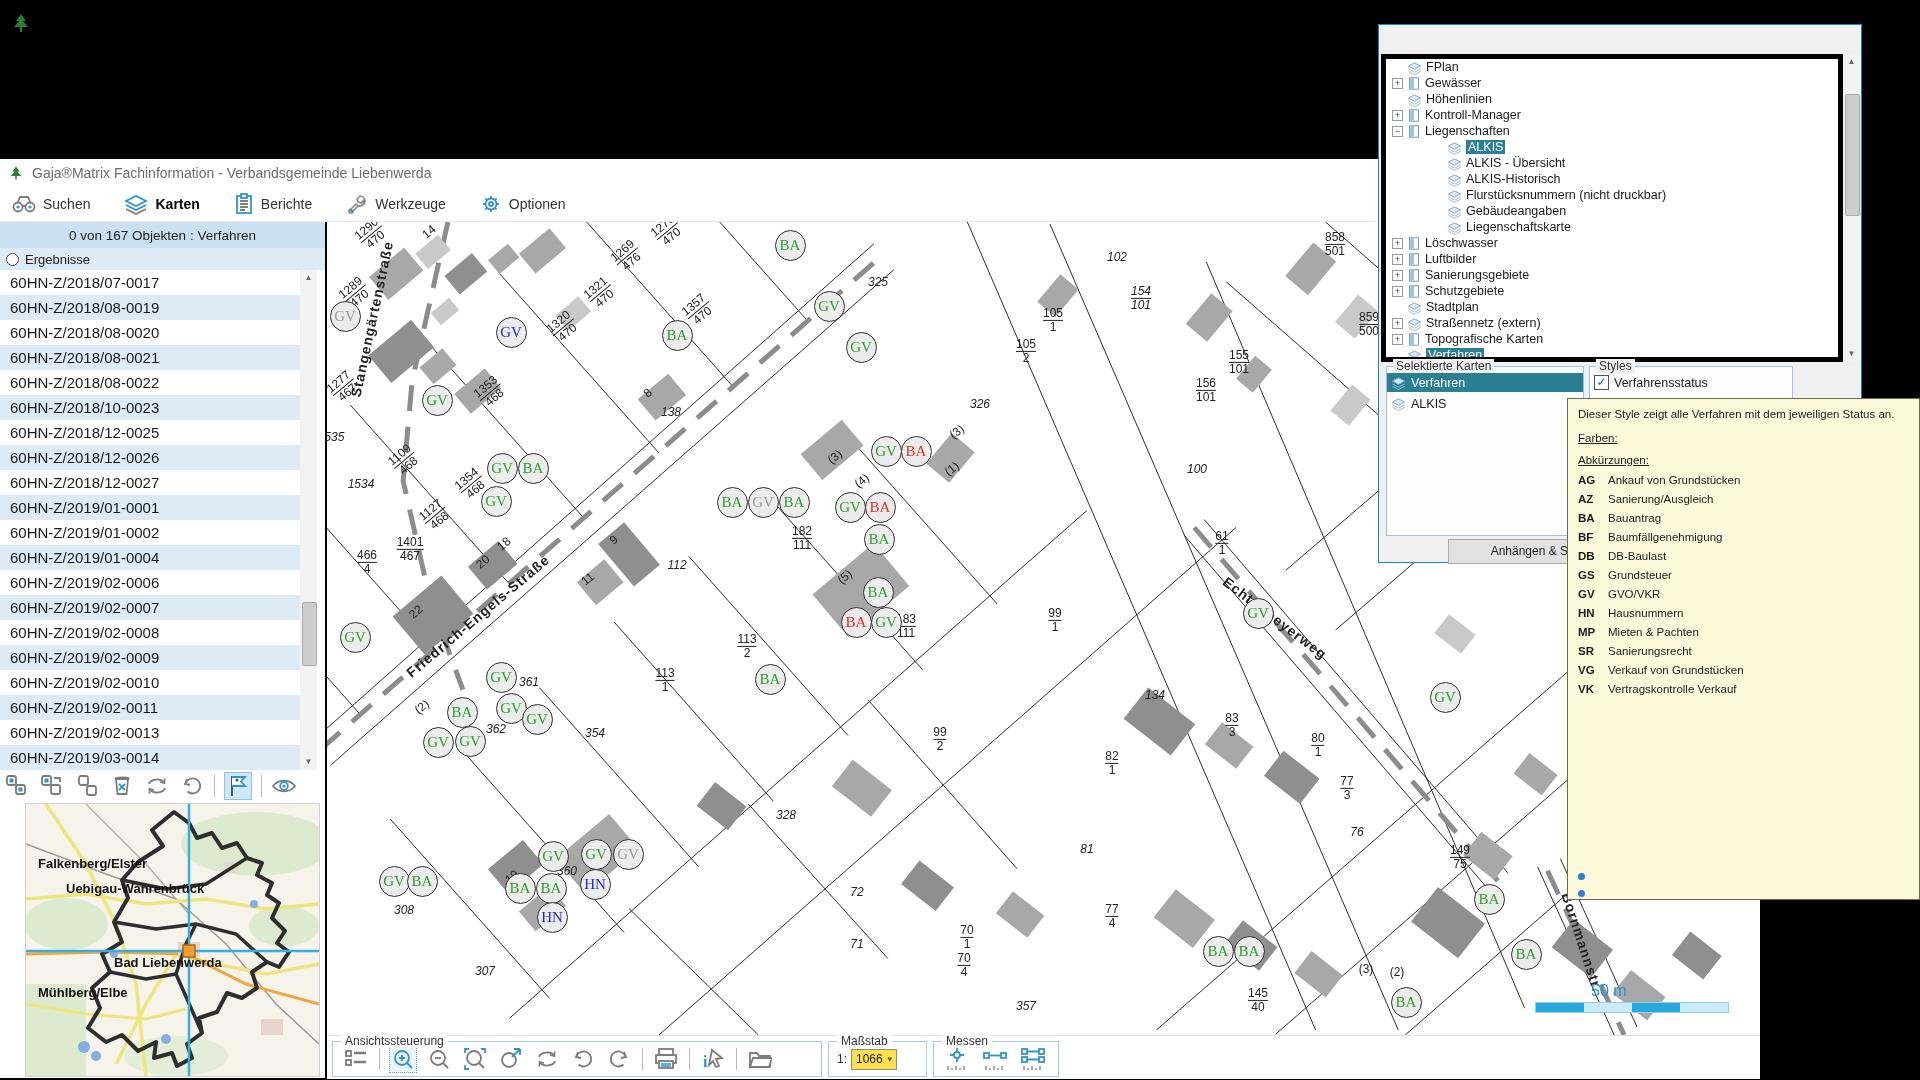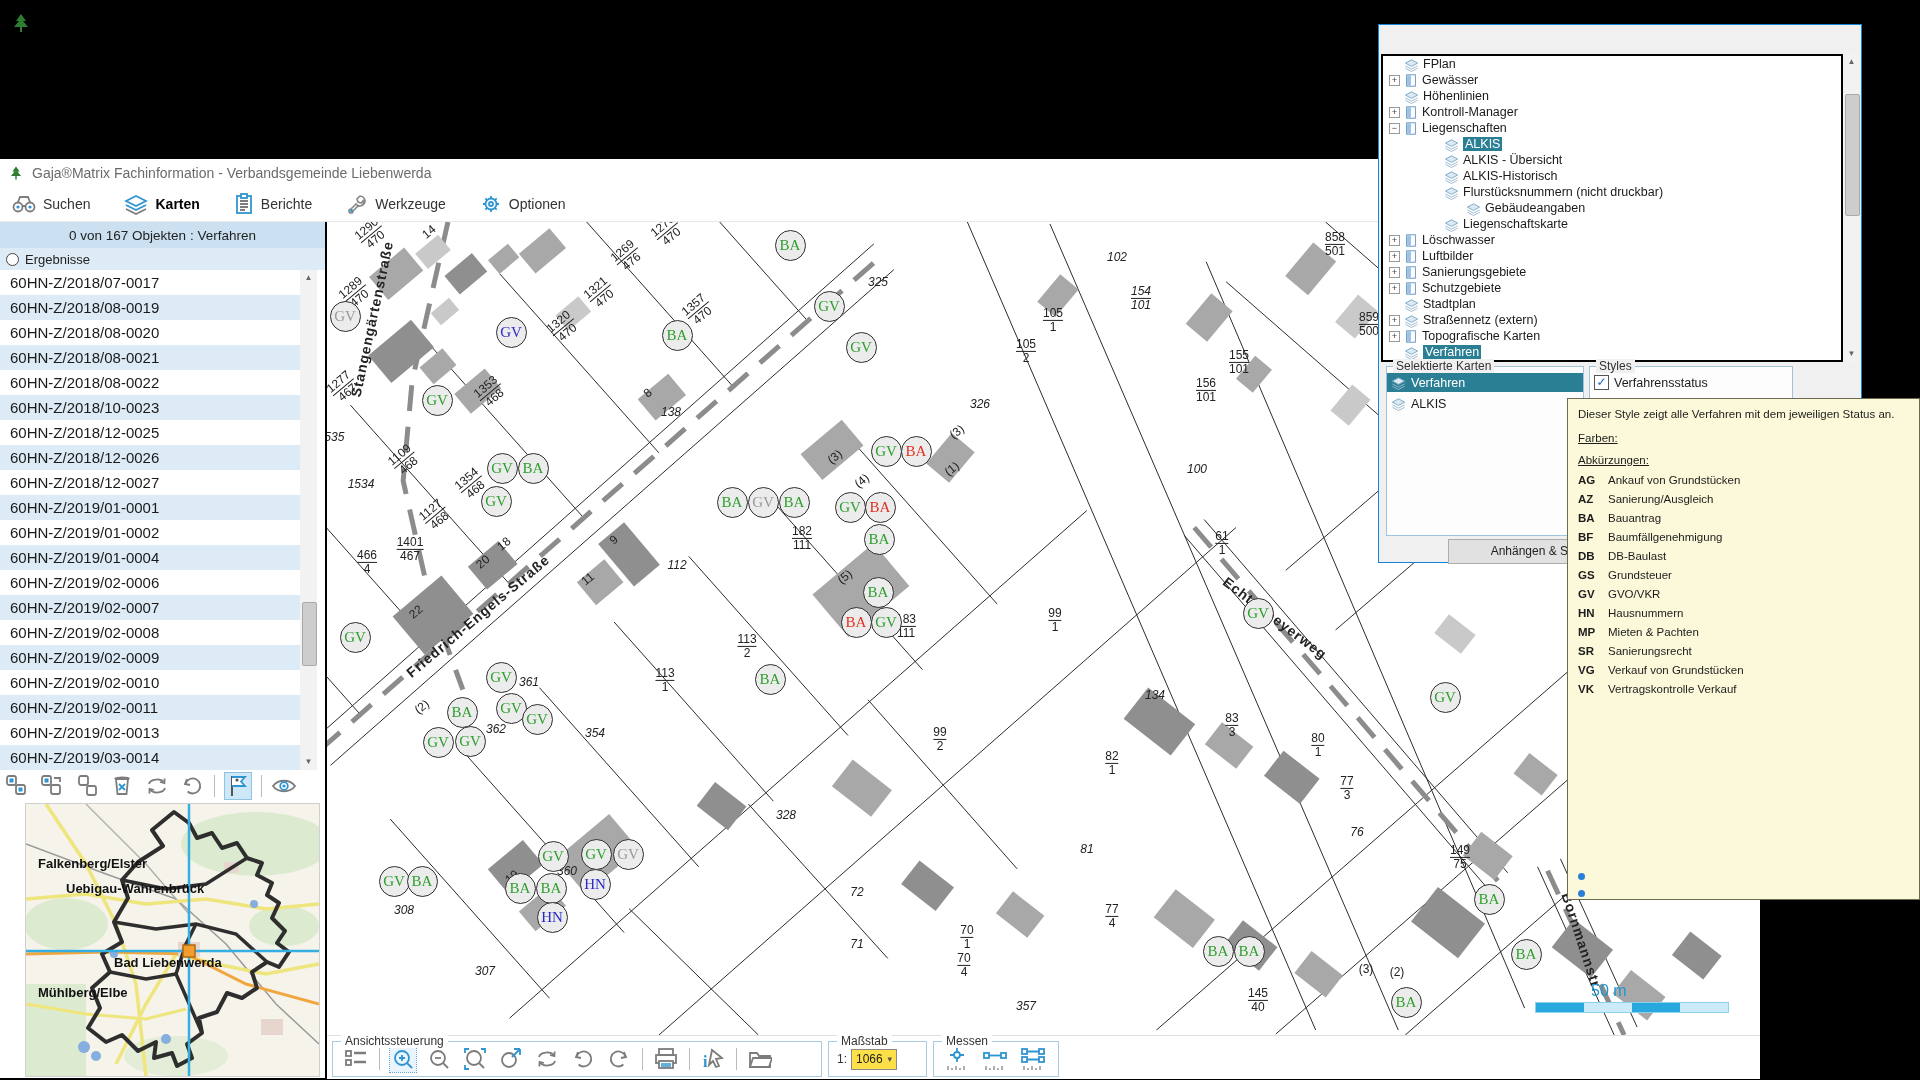--- a/index.html
+++ b/index.html
@@ -47,21 +47,21 @@
   .gb{position:absolute;border:1px solid #a9cbe2;background:#fff;}
   .gb>.gl{position:absolute;top:-8px;left:8px;background:#fff;padding:0 4px;font-size:12px;color:#333;}
   .ticons{display:flex;align-items:center;height:100%;gap:10px;padding-left:10px;box-sizing:border-box;}
   .ti{width:26px;height:26px;display:flex;align-items:center;justify-content:center;}
   .ti.on{background:#eaf4fc;outline:1.5px dotted #5b9fd4;}
   
   #km{position:absolute;left:1378px;top:24px;width:484px;height:539px;background:#f0f0f0;border:1px solid #1584d6;box-sizing:border-box;}
   #km-title{position:absolute;left:0;top:0;width:100%;height:29px;background:#1584d6;display:flex;align-items:center;color:#fff;font-size:13px;gap:8px;padding-left:8px;box-sizing:border-box;}
   #km-title .btns{position:absolute;right:0;top:0;height:29px;display:flex;}
   #km-title .btns span{width:38px;text-align:center;line-height:29px;font-size:13px;}
-  #km-tree{position:absolute;left:2px;top:29px;width:462px;height:308px;background:#fff;overflow:hidden;border:2px solid #000000;box-sizing:border-box;}
+  #km-tree{position:absolute;left:2px;top:29px;width:462px;height:308px;background:#fff;overflow:hidden;border:5px solid #000000;box-sizing:border-box;}
   .t-row{height:16px;display:flex;align-items:center;font-size:12.5px;color:#1a1a1a;white-space:nowrap;}
   .t-exp{width:11px;height:11px;border:1px solid #999;background:#fff;font-size:9px;line-height:9px;text-align:center;color:#444;margin-right:4px;flex:none;box-sizing:border-box;}
   .t-ico{margin-right:4px;display:inline-flex;flex:none;}
   .t-label.sel{background:#2a7f94;color:#fff;padding:0 2px;}
   #km-scroll2{left:464px;top:29px;height:308px;}
   #km-lower{position:absolute;left:0;top:337px;width:100%;height:202px;}
   #gb-selmaps{left:7px;top:4px;width:196px;height:168px;background:#fdfdfd;}
   #gb-styles{left:210px;top:4px;width:202px;height:168px;background:#fdfdfd;}
   .km-gb{position:absolute;border:1px solid #9fc3dc;}
   .km-gb>.gl{position:absolute;top:-8px;left:6px;background:#f0f0f0;padding:0 3px;font-size:12px;color:#333;}
@@ -747,21 +747,21 @@
         <span style="width:15px;flex:none;"></span>
         <span class="t-ico">
           <svg width="15" height="15" viewBox="0 0 16 16">
             <path d="M1.5 6.5 8 3 l6.5 3.5 L8 10 Z" fill="#dce9f3" stroke="#7aa7c7"></path>
             <path d="M1.5 9.5 8 13 14.5 9.5" fill="none" stroke="#9ab8d0"></path>
             <path d="M1.5 12 8 15.5 14.5 12" fill="none" stroke="#9ab8d0"></path>
           </svg>
         </span>
         <span class="t-label">Flurstücksnummern (nicht druckbar)</span>
       </div>
-      <div class="t-row" style="padding-left: 68px;">
+      <div class="t-row" style="padding-left: 46px;">
         <span style="width:15px;flex:none;"></span>
         <span class="t-ico">
           <svg width="15" height="15" viewBox="0 0 16 16">
             <path d="M1.5 6.5 8 3 l6.5 3.5 L8 10 Z" fill="#dce9f3" stroke="#7aa7c7"></path>
             <path d="M1.5 9.5 8 13 14.5 9.5" fill="none" stroke="#9ab8d0"></path>
             <path d="M1.5 12 8 15.5 14.5 12" fill="none" stroke="#9ab8d0"></path>
           </svg>
         </span>
         <span class="t-label">Gebäudeangaben</span>
       </div>

